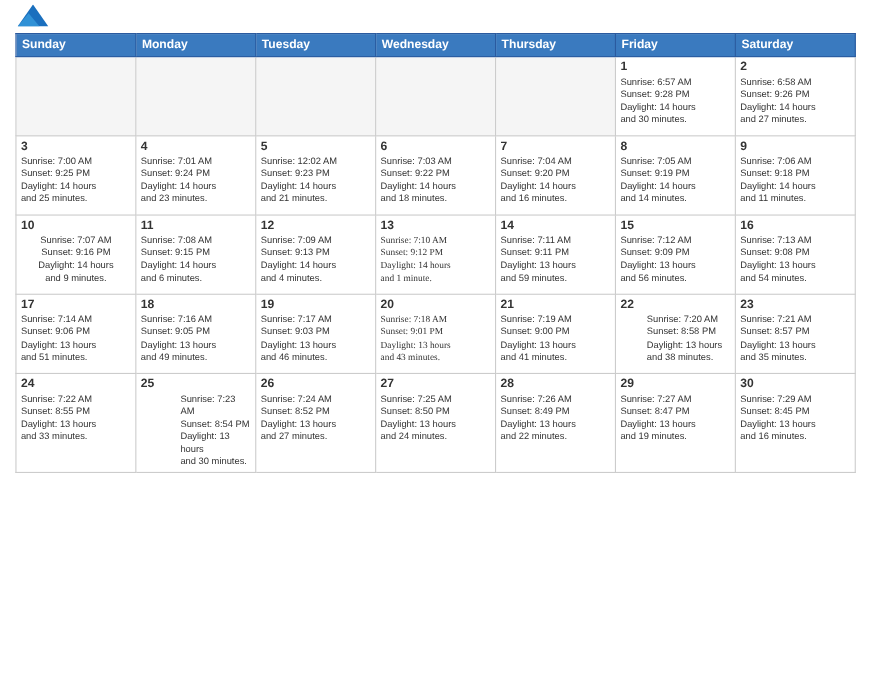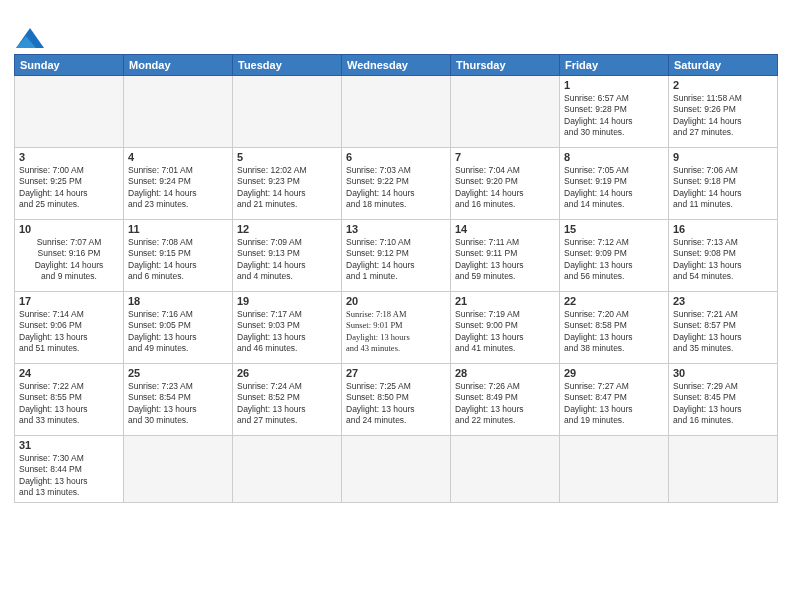--- a/index.html
+++ b/index.html
@@ -7,21 +7,21 @@
       font-family: Arial, sans-serif;
       background: #fff;
       width: 792px;
       height: 612px;
       overflow: hidden;
     }
     .page {
       width: 792px;
       height: 612px;
       background: #fff;
-      padding: 24px 14px 10px 14px;
+      padding: 0 14px 10px 14px;
     }
     .header-area {
       display: flex;
       justify-content: space-between;
       align-items: flex-start;
       margin-bottom: 6px;
     }
     .logo-area {
       display: flex;
       flex-direction: column;
@@ -144,21 +144,21 @@
           <td class="empty"></td>
           <td>
             <span class="day-number">1</span>
             <div class="day-info" style="white-space: pre-line;">Sunrise: 6:57 AM
 Sunset: 9:28 PM
 Daylight: 14 hours
 and 30 minutes.</div>
           </td>
           <td>
             <span class="day-number">2</span>
-            <div class="day-info" style="white-space: pre-line;">Sunrise: 11:58 AM
+            <div class="day-info" style="white-space: pre-line;">Sunrise: 6:58 AM
 Sunset: 9:26 PM
 Daylight: 14 hours
 and 27 minutes.</div>
           </td>
         </tr>
         <tr>
           <td>
             <span class="day-number">3</span>
             <div class="day-info" style="white-space: pre-line;">Sunrise: 7:00 AM
 Sunset: 9:25 PM
@@ -225,21 +225,21 @@
           </td>
           <td>
             <span class="day-number">12</span>
             <div class="day-info" style="white-space: pre-line;">Sunrise: 7:09 AM
 Sunset: 9:13 PM
 Daylight: 14 hours
 and 4 minutes.</div>
           </td>
           <td>
             <span class="day-number">13</span>
-            <div class="day-info" style="white-space: pre-line;">Sunrise: 7:10 AM
+            <div class="day-info" style="white-space: pre-line; font-family: Liberation Serif, serif;">Sunrise: 7:10 AM
 Sunset: 9:12 PM
 Daylight: 14 hours
 and 1 minute.</div>
           </td>
           <td>
             <span class="day-number">14</span>
             <div class="day-info" style="white-space: pre-line;">Sunrise: 7:11 AM
 Sunset: 9:11 PM
 Daylight: 13 hours
 and 59 minutes.</div>
@@ -290,21 +290,21 @@
           </td>
           <td>
             <span class="day-number">21</span>
             <div class="day-info" style="white-space: pre-line;">Sunrise: 7:19 AM
 Sunset: 9:00 PM
 Daylight: 13 hours
 and 41 minutes.</div>
           </td>
           <td>
             <span class="day-number">22</span>
-            <div class="day-info" style="white-space: pre-line;">Sunrise: 7:20 AM
+            <div class="day-info" style="white-space: pre-line; margin-left: 24px;">Sunrise: 7:20 AM
 Sunset: 8:58 PM
 Daylight: 13 hours
 and 38 minutes.</div>
           </td>
           <td>
             <span class="day-number">23</span>
             <div class="day-info" style="white-space: pre-line;">Sunrise: 7:21 AM
 Sunset: 8:57 PM
 Daylight: 13 hours
 and 35 minutes.</div>
@@ -313,21 +313,21 @@
         <tr>
           <td>
             <span class="day-number">24</span>
             <div class="day-info" style="white-space: pre-line;">Sunrise: 7:22 AM
 Sunset: 8:55 PM
 Daylight: 13 hours
 and 33 minutes.</div>
           </td>
           <td>
             <span class="day-number">25</span>
-            <div class="day-info" style="white-space: pre-line;">Sunrise: 7:23 AM
+            <div class="day-info" style="white-space: pre-line; margin-left: 36px;">Sunrise: 7:23 AM
 Sunset: 8:54 PM
 Daylight: 13 hours
 and 30 minutes.</div>
           </td>
           <td>
             <span class="day-number">26</span>
             <div class="day-info" style="white-space: pre-line;">Sunrise: 7:24 AM
 Sunset: 8:52 PM
 Daylight: 13 hours
 and 27 minutes.</div>
@@ -353,31 +353,16 @@
 Daylight: 13 hours
 and 19 minutes.</div>
           </td>
           <td>
             <span class="day-number">30</span>
             <div class="day-info" style="white-space: pre-line;">Sunrise: 7:29 AM
 Sunset: 8:45 PM
 Daylight: 13 hours
 and 16 minutes.</div>
           </td>
-        </tr>
-        <tr>
-          <td class="last-row">
-            <span class="day-number">31</span>
-            <div class="day-info" style="white-space: pre-line;">Sunrise: 7:30 AM
-Sunset: 8:44 PM
-Daylight: 13 hours
-and 13 minutes.</div>
-          </td>
-          <td class="last-row empty"></td>
-          <td class="last-row empty"></td>
-          <td class="last-row empty"></td>
-          <td class="last-row empty"></td>
-          <td class="last-row empty"></td>
-          <td class="last-row empty"></td>
         </tr>
       </tbody>
   </table>
 </div>
 
 </body></html>

